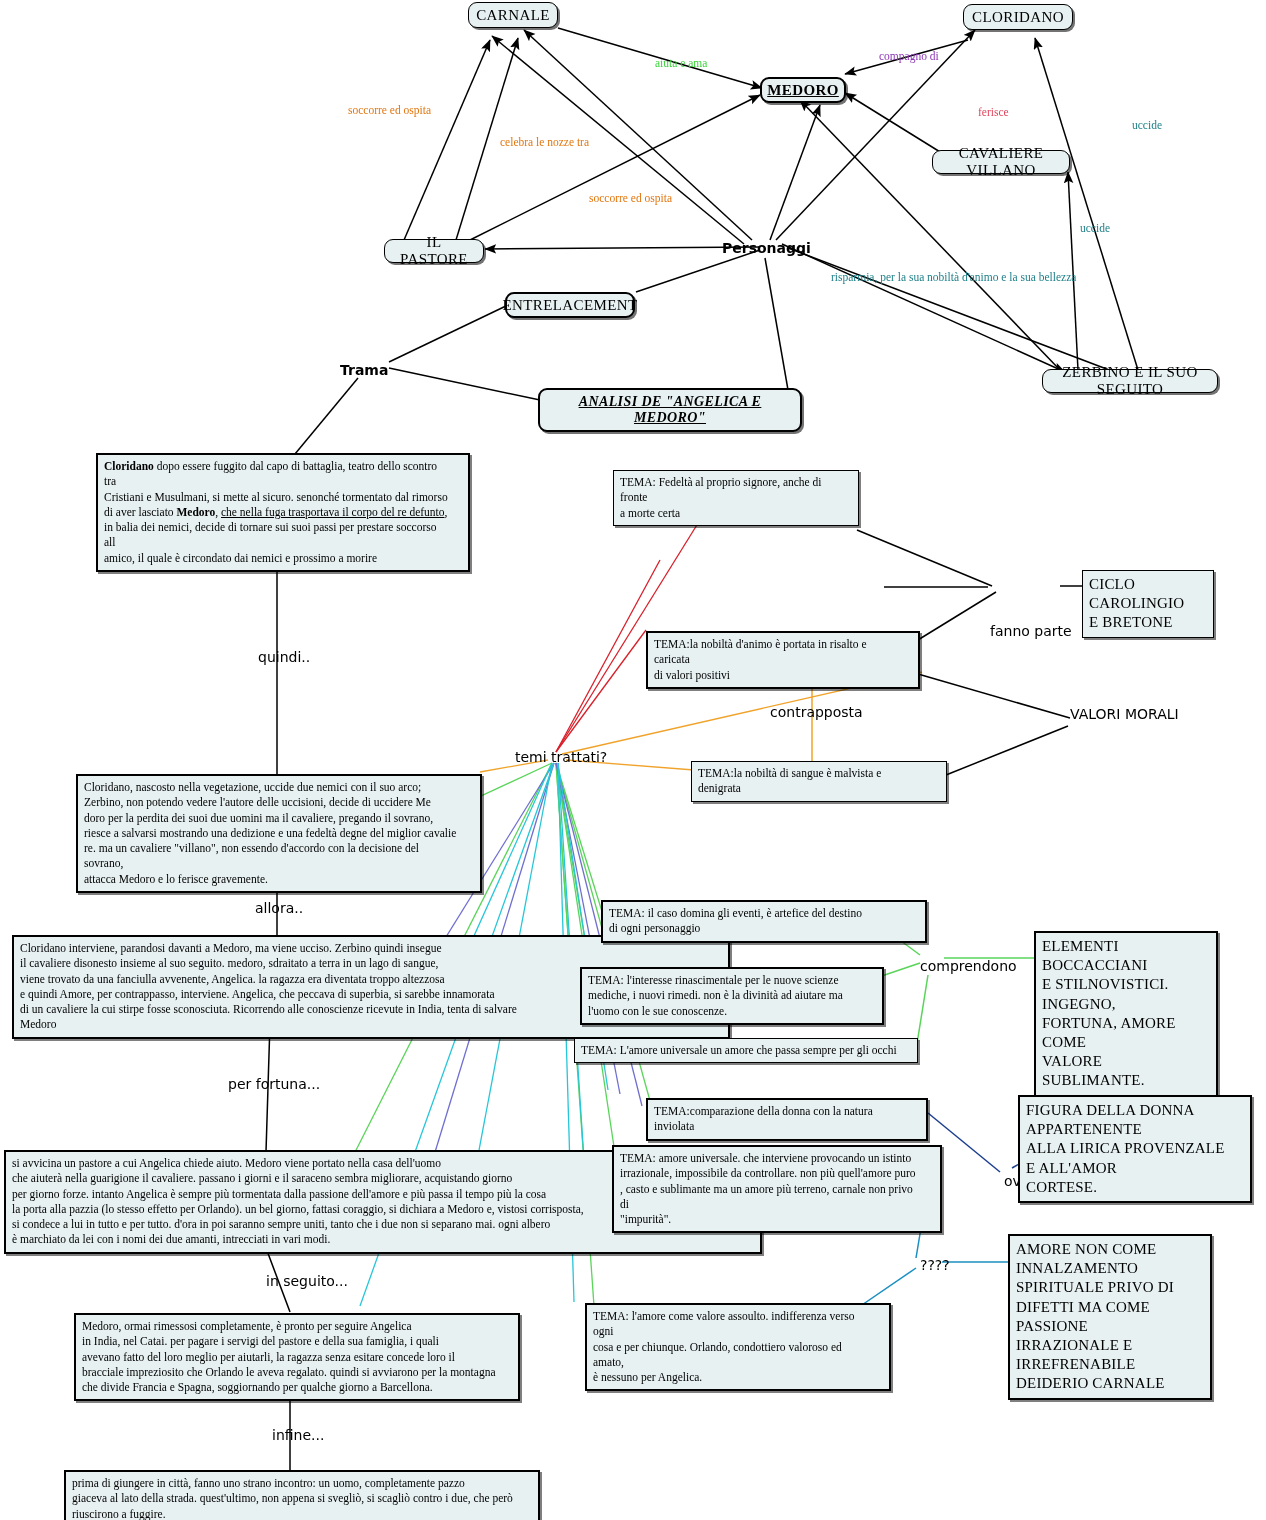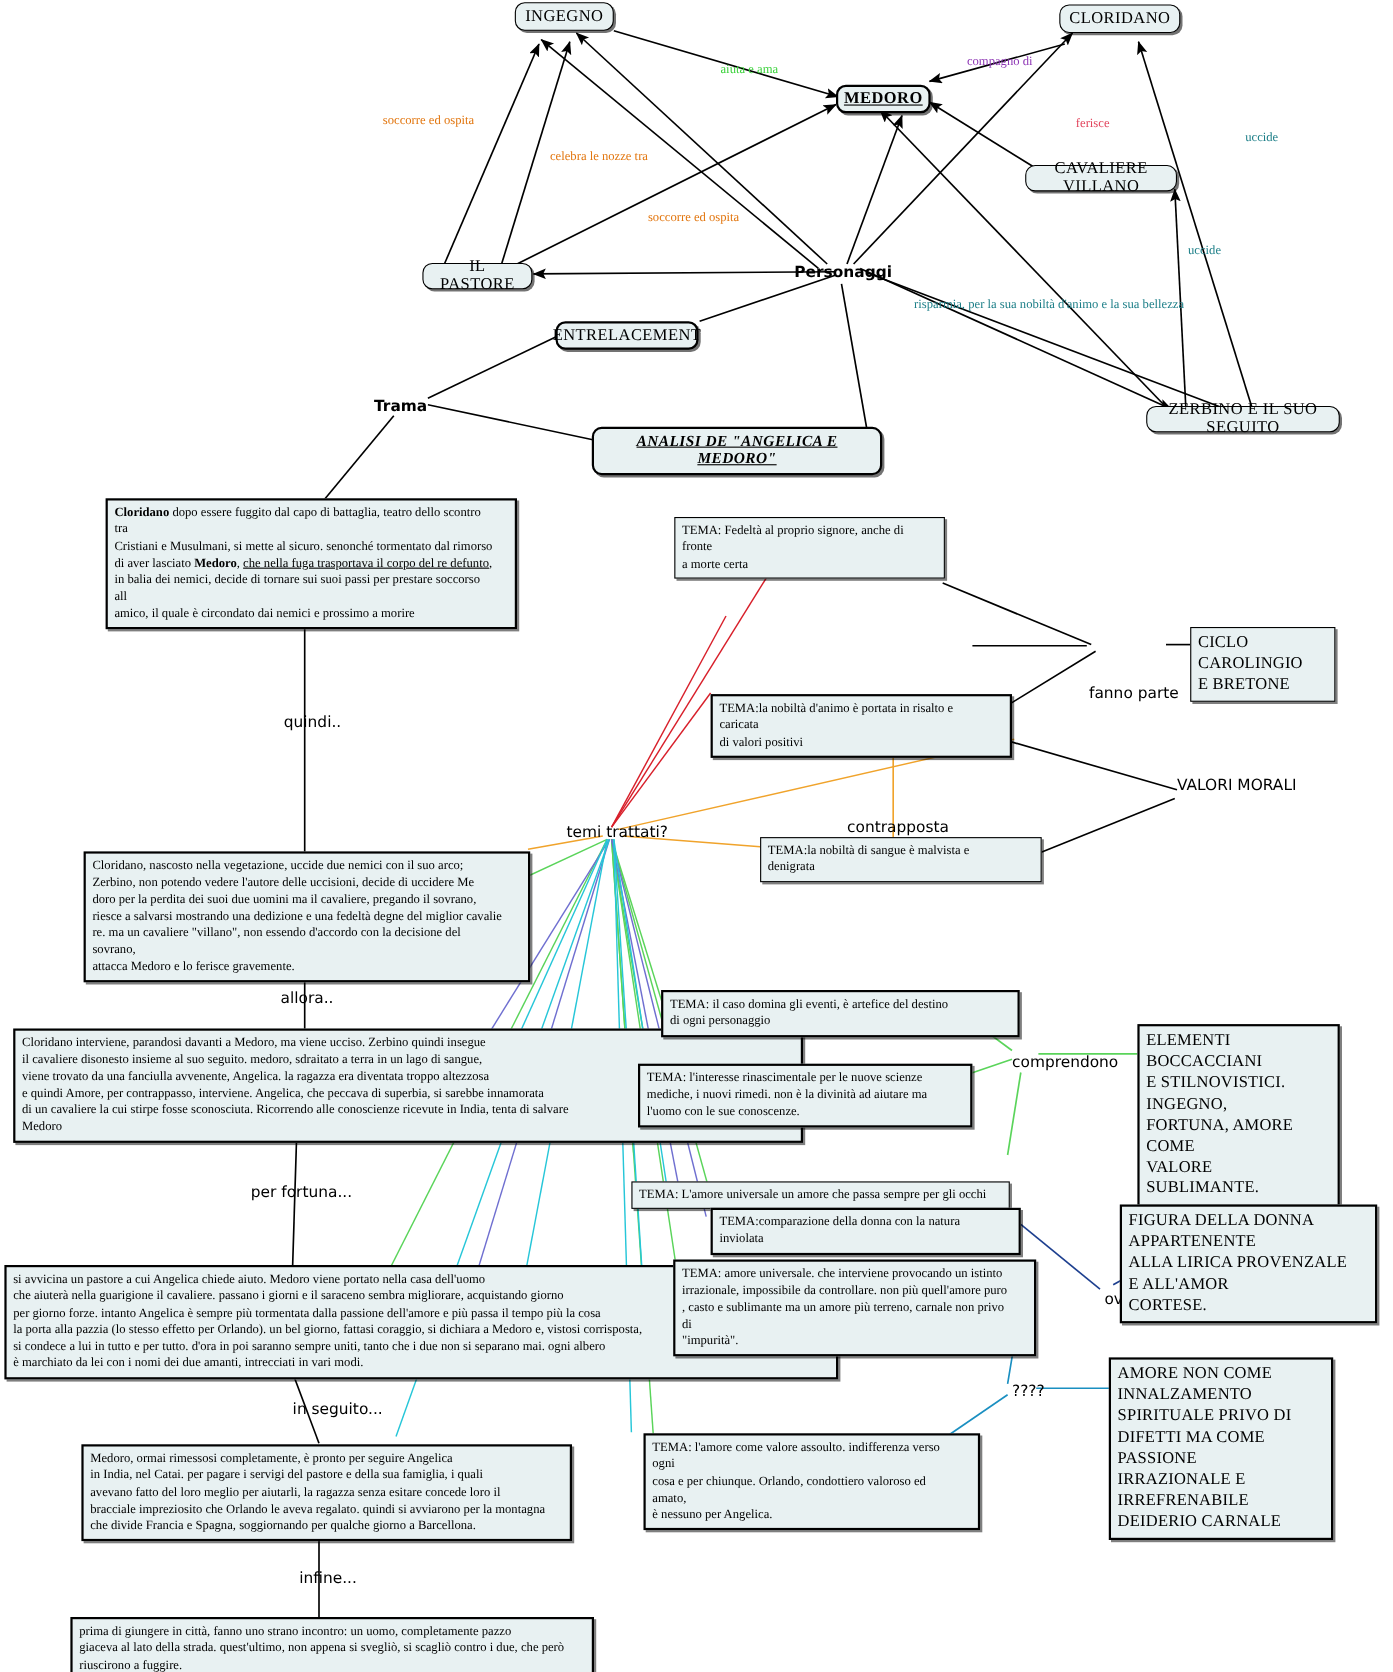--- a/index.html
+++ b/index.html
@@ -159,21 +159,21 @@
       <line x1="552" y1="763" x2="476" y2="1166" stroke="#26c6d8"></line>
       <line x1="552" y1="763" x2="436" y2="1020" stroke="#26c6d8"></line>
       <line x1="554" y1="763" x2="360" y2="1306" stroke="#26c6d8"></line>
       <line x1="558" y1="763" x2="608" y2="1090" stroke="#26c6d8"></line>
       <line x1="558" y1="763" x2="584" y2="1160" stroke="#26c6d8"></line>
       <line x1="558" y1="763" x2="574" y2="1302" stroke="#26c6d8"></line>
     </g>
   </svg>
 
   <div class="node cap" style="left:468px;top:2px;width:90px;height:26px;">
-    <span>INGEGNO</span>
+    <span>CARNALE</span>
   </div>
 
   <div class="node cap" style="left:963px;top:4px;width:110px;height:26px;">
     <span>CLORIDANO</span>
   </div>
 
   <div class="node cap thick" style="left:760px;top:77px;width:86px;height:26px;">
     <span class="u">MEDORO</span>
   </div>
 
@@ -200,21 +200,21 @@
   <div class="hub bold" style="left:722px;top:248px;transform:translateY(-50%);">Personaggi</div>
 
   <div class="hub bold" style="left:340px;top:370px;transform:translateY(-50%);">Trama</div>
 
   <div class="hub" style="left:515px;top:757px;transform:translateY(-50%);">temi trattati?</div>
 
   <div class="hub" style="left:990px;top:587px;transform:translateY(-50%);margin-top:44px;">fanno parte</div>
 
   <div class="hub" style="left:1070px;top:714px;transform:translateY(-50%);">VALORI MORALI</div>
 
-  <div class="hub" style="left:770px;top:712px;transform:translateY(-50%);margin-top:40px;">contrapposta</div>
+  <div class="hub" style="left:770px;top:712px;transform:translateY(-50%);">contrapposta</div>
 
   <div class="hub" style="left:920px;top:966px;transform:translateY(-50%);">comprendono</div>
 
   <div class="hub" style="left:1004px;top:1181px;transform:translateY(-50%);">ovvero</div>
 
   <div class="hub" style="left:920px;top:1265px;transform:translateY(-50%);">????</div>
 
   <div class="hub" style="left:258px;top:657px;transform:translateY(-50%);">quindi..</div>
   <div class="hub" style="left:255px;top:908px;transform:translateY(-50%);">allora..</div>
   <div class="hub" style="left:228px;top:1084px;transform:translateY(-50%);">per fortuna...</div>
@@ -279,21 +279,21 @@
 
   <div class="node box thin pre" style="left:691px;top:761px;width:256px;white-space:pre-line;">TEMA:la nobiltà di sangue è malvista e denigrata</div>
 
   <div class="node box pre" style="left:601px;top:900px;width:326px;white-space:pre-line;">TEMA: il caso domina gli eventi, è artefice del destino
 di ogni personaggio</div>
 
   <div class="node box pre" style="left:580px;top:967px;width:304px;white-space:pre-line;">TEMA: l'interesse rinascimentale per le nuove scienze
 mediche, i nuovi rimedi. non è la divinità ad aiutare ma
 l'uomo con le sue conoscenze.</div>
 
-  <div class="node box thin pre" style="left:574px;top:1038px;width:344px;white-space:pre-line;margin-top:36px;">TEMA: L'amore universale un amore che passa sempre per gli occhi</div>
+  <div class="node box thin pre" style="left:574px;top:1038px;width:344px;white-space:pre-line;">TEMA: L'amore universale un amore che passa sempre per gli occhi</div>
 
   <div class="node box pre" style="left:646px;top:1098px;width:282px;white-space:pre-line;">TEMA:comparazione della donna con la natura inviolata</div>
 
   <div class="node box pre" style="left:612px;top:1145px;width:330px;white-space:pre-line;">TEMA: amore universale. che interviene provocando un istinto
  irrazionale, impossibile da controllare. non più quell'amore puro
 , casto e sublimante ma un amore più terreno, carnale non privo di
 "impurità".</div>
 
   <div class="node box pre" style="left:585px;top:1303px;width:306px;white-space:pre-line;">TEMA: l'amore come valore assoulto. indifferenza verso ogni
 cosa e per chiunque. Orlando, condottiero valoroso ed amato,

